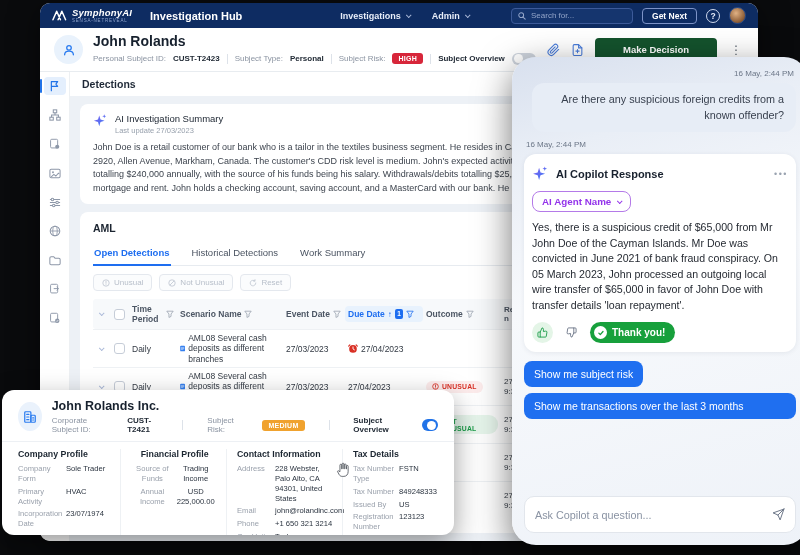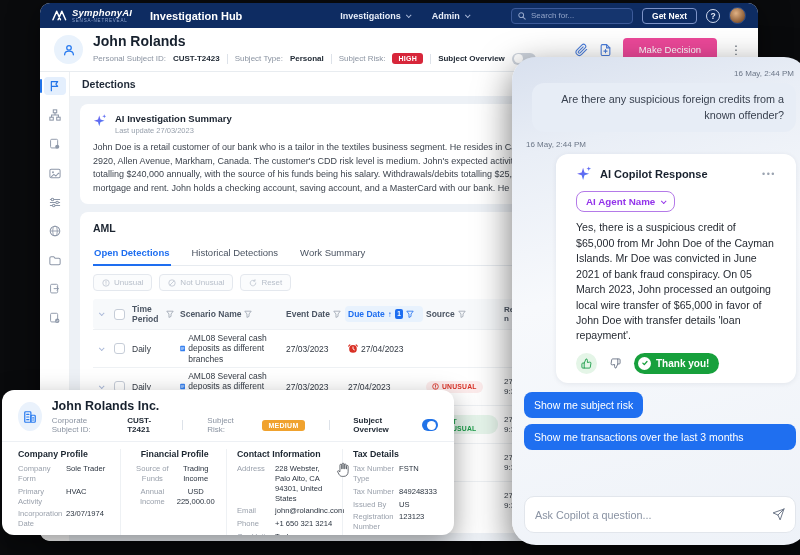--- a/index.html
+++ b/index.html
@@ -38,38 +38,38 @@
   .subj-sub { display:flex; align-items:center; gap:7px; margin-top:3px; font-size:8px; color:#8a93a1; }
   .subj-sub b { color:#222b36; font-weight:bold; }
   .vdiv { width:1px; height:10px; background:#dde2e9; }
   .pill-high { background:#d7263a; color:#fff; font-size:7px; font-weight:bold; border-radius:3px; padding:2px 6px; letter-spacing:.3px; }
   .pill-med { background:#f0a22e; color:#fff; font-size:7px; font-weight:bold; border-radius:3px; padding:2px 6px; letter-spacing:.3px; }
   .toggle { width:24px; height:12px; border-radius:7px; background:#cdd3dc; position:relative; cursor:pointer; }
   .toggle .knob { position:absolute; top:1.5px; left:2px; width:9px; height:9px; border-radius:50%; background:#fff; }
   .toggle.on { background:#2173e8; }
   .toggle.on .knob { left:auto; right:2px; }
   .head-actions { margin-left:auto; display:flex; align-items:center; gap:11px; }
-  .mkdec { background:#ec4899; border:none; color:#fff; font-size:9.5px; font-weight:normal; border-radius:4px; padding:6px 16px; cursor:pointer; }
+  .mkdec { background:#14532d; border:none; color:#fff; font-size:9.5px; font-weight:bold; border-radius:4px; padding:6px 28px; cursor:pointer; }
   .kebab { color:#5b6570; font-size:12px; cursor:pointer; padding:0 2px; }
 
   
   .content { display:flex; height:469px; }
   .iconbar { width:30px; border-right:1px solid #edf0f3; background:#fff; padding-top:5px; display:flex; flex-direction:column; align-items:center; gap:11px; }
   .ib-item { width:22px; height:18px; display:flex; align-items:center; justify-content:center; border-radius:4px; cursor:pointer; position:relative; }
   .ib-item.active { background:#e4effd; }
   .ib-item.active::before { content:""; position:absolute; left:-4px; top:2px; width:2.5px; height:14px; background:#2173e8; border-radius:2px; }
   .main-col { flex:1; display:flex; flex-direction:column; background:#fff; }
   .det-bar { padding:6px 12px; font-size:10.5px; font-weight:bold; color:#1f2937; }
   .gray-area { flex:1; background:#edf1f6; padding:8px 10px; display:flex; flex-direction:column; gap:8px; overflow:hidden; }
   .card { background:#fff; border-radius:8px; }
 
   
   .sum-card { padding:9px 13px; }
   .sum-head { display:flex; gap:7px; align-items:flex-start; }
-  .sum-title { font-size:9.5px; font-weight:bold; color:#1b2430; }
+  .sum-title { font-size:9.5px; font-weight:normal; color:#1b2430; }
   .sum-upd { font-size:7.5px; color:#98a1ad; margin-top:2px; }
   .sum-body { margin-top:6px; font-size:9px; line-height:1.5; color:#3d444e; }
 
   
   .aml-card { padding:9px 13px 0; flex:1; }
   .aml-head { display:flex; align-items:center; }
   .aml-title { font-size:10.5px; font-weight:bold; color:#1b2430; }
   .assignee { margin-left:auto; display:flex; align-items:center; gap:5px; font-size:8.5px; color:#7c8694; }
   .assignee-chip { display:flex; align-items:center; gap:4px; background:#eaf3fd; border-radius:9px; padding:1px 7px 1px 2px; cursor:pointer; }
   .assignee-av { width:12px; height:12px; border-radius:50%; background:radial-gradient(circle at 40% 35%, #caa27a, #6e4526); }
@@ -126,21 +126,21 @@
 
   
   .chat { position:absolute; left:512px; top:57px; width:296px; height:488px; border-radius:24px; z-index:4;
           background:linear-gradient(165deg,#d8e0ee 0%, #e9eef6 18%, #f7f9fc 45%, #eef2f8 100%);
           box-shadow:0 12px 36px rgba(0,0,0,.55); padding:10px 12px 12px; display:flex; flex-direction:column; overflow:hidden; }
   .ts { font-size:8px; color:#6b7687; }
   .ts.right { align-self:flex-end; margin:2px 2px 5px; }
   .ts.left { align-self:flex-start; margin:8px 0 5px 2px; }
   .user-bubble { align-self:flex-end; background:#e7edf6; border-radius:12px; padding:9px 12px; font-size:10.8px;
                  line-height:1.45; color:#39414f; text-align:right; max-width:97%; }
-  .ai-card { background:#fff; border-radius:12px; padding:11px 20px 9px; box-shadow:0 1px 5px rgba(25,40,70,.08);margin-left:32px; }
+  .ai-card { background:#fff; border-radius:12px; padding:11px 8px 9px; box-shadow:0 1px 5px rgba(25,40,70,.08); }
   .ai-head { display:flex; align-items:center; gap:7px; }
   .ai-title { font-size:11px; font-weight:bold; color:#18212e; }
   .ai-menu { margin-left:auto; color:#9aa3b0; font-size:9px; letter-spacing:1.5px; cursor:pointer; }
   .agent-pill { display:inline-flex; align-items:center; gap:6px; border:1.2px solid #b47ae8; border-radius:8px;
                 padding:4px 9px; margin:9px 0 8px; color:#9333ea; font-size:9.8px; font-weight:bold; cursor:pointer; }
   .agent-pill .chev { border-color:#9333ea; }
   .ai-text { font-size:10.6px; line-height:1.46; color:#262b33; }
   .feedback { display:flex; align-items:center; gap:8px; margin-top:9px; }
   .thumb-up-wrap { width:21px; height:21px; border-radius:50%; background:#e4f5e7; display:flex; align-items:center; justify-content:center; cursor:pointer; }
   .thumb-down-wrap { width:21px; height:21px; display:flex; align-items:center; justify-content:center; cursor:pointer; }
@@ -394,21 +394,21 @@
                   </div>
                 <div class="c dd dd-head">
                     <span>Due Date</span>
                   <span class="sort-arrow">↑</span>
                   <span class="sort-badge">1</span>
                   <svg class="funnel" width="8" height="8" viewBox="0 0 10 10">
                       <path d="M1 1.5 h8 L6.3 5 v3 L3.7 9.3 v-4.3 Z" fill="none" stroke="#1e6ef0" stroke-width="1"></path>
                     </svg>
                   </div>
                 <div class="c oc">
-                    <span>Source</span>
+                    <span>Outcome</span>
                   <svg class="funnel" width="8" height="8" viewBox="0 0 10 10">
                       <path d="M1 1.5 h8 L6.3 5 v3 L3.7 9.3 v-4.3 Z" fill="none" stroke="#9aa3b0" stroke-width="1"></path>
                     </svg>
                   </div>
                 <div class="c ro">
                     <span>Reviewed On</span>
                   </div>
                 <div class="c">
                     <svg class="funnel" width="8" height="8" viewBox="0 0 10 10">
                       <path d="M1 1.5 h8 L6.3 5 v3 L3.7 9.3 v-4.3 Z" fill="none" stroke="#9aa3b0" stroke-width="1"></path>

